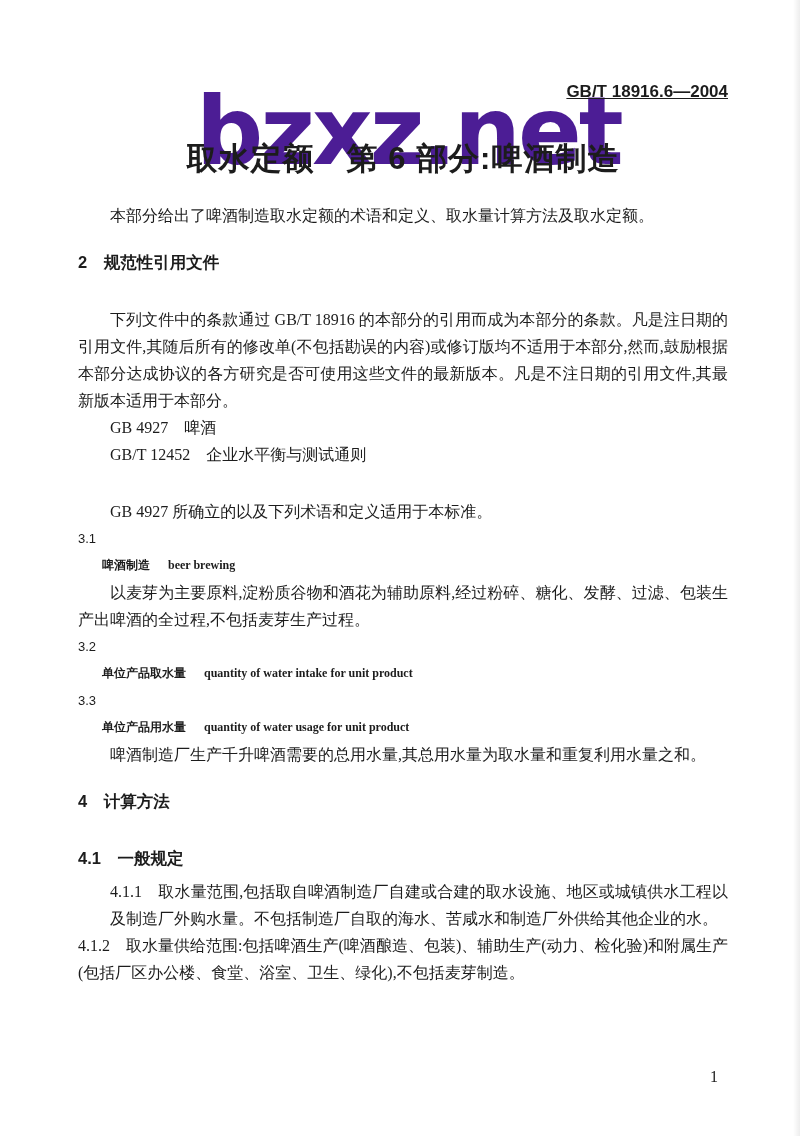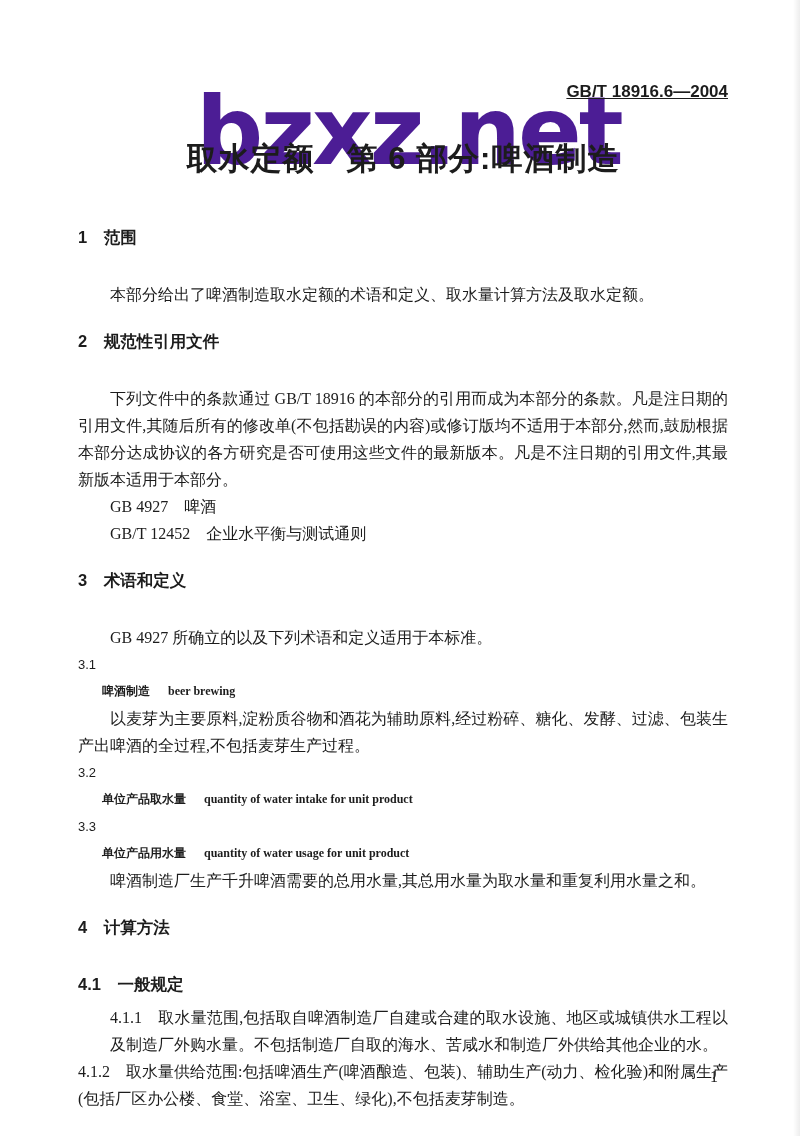--- a/index.html
+++ b/index.html
@@ -83,29 +83,27 @@
 <div class="page">
 
   <div class="watermark">bzxz.net</div>
 
   <div class="content">
 
     <div class="doc-number">GB/T 18916.6—2004</div>
 
     <div class="doc-title">取水定额　第 6 部分:啤酒制造</div>
 
-    <div class="h1 gap-xl">1　范围</div>
     <p class="indent gap-lg">本部分给出了啤酒制造取水定额的术语和定义、取水量计算方法及取水定额。</p>
 
     <div class="h1 gap-md">2　规范性引用文件</div>
     <p class="indent gap-lg">下列文件中的条款通过 GB/T 18916 的本部分的引用而成为本部分的条款。凡是注日期的引用文件,其随后所有的修改单(不包括勘误的内容)或修订版均不适用于本部分,然而,鼓励根据本部分达成协议的各方研究是否可使用这些文件的最新版本。凡是不注日期的引用文件,其最新版本适用于本部分。</p>
     <p class="ref-line">GB 4927　啤酒</p>
     <p class="ref-line">GB/T 12452　企业水平衡与测试通则</p>
 
-    <div class="h1 gap-md">3　术语和定义</div>
     <p class="indent gap-lg">GB 4927 所确立的以及下列术语和定义适用于本标准。</p>
 
     <p class="clause-num">3.1</p>
     <p class="term-line"><span>啤酒制造</span><span class="en">beer brewing</span></p>
     <p class="indent">以麦芽为主要原料,淀粉质谷物和酒花为辅助原料,经过粉碎、糖化、发酵、过滤、包装生产出啤酒的全过程,不包括麦芽生产过程。</p>
 
     <p class="clause-num">3.2</p>
     <p class="term-line"><span>单位产品取水量</span><span class="en">quantity of water intake for unit product</span></p>
 
     <p class="clause-num">3.3</p>

